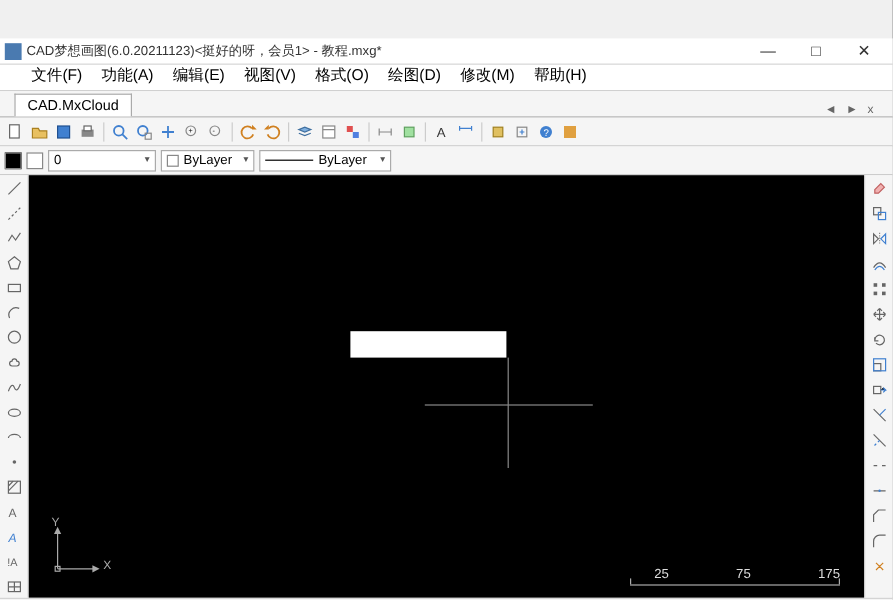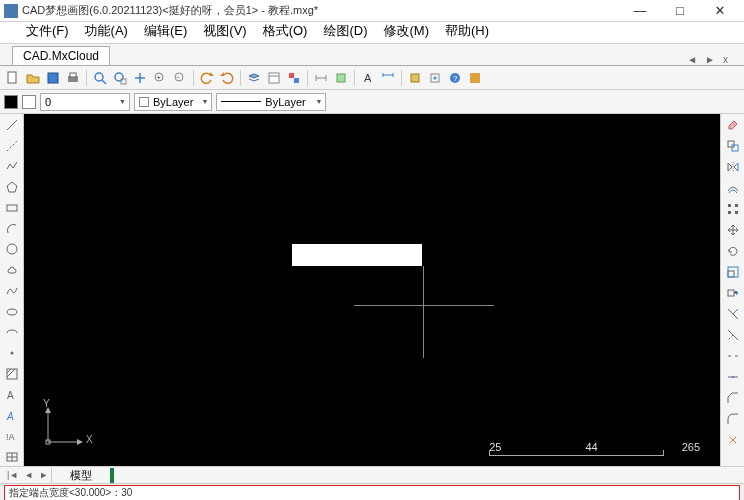--- a/index.html
+++ b/index.html
@@ -1,17 +1,17 @@
 <!DOCTYPE html>
 <html><head>
 <meta charset="utf-8">
 <style>
 * { margin: 0; padding: 0; box-sizing: border-box; font-family: "Microsoft YaHei", Arial, sans-serif; }
 body { width: 744px; height: 500px; background: #f0f0f0; overflow: hidden; font-size: 11px; }
-.titlebar { height: 22px; background: #fff; display: flex; align-items: center; padding: 0 4px; border-bottom: 1px solid #d0d0d0; }
+.titlebar { height: 22px; background: #fff; display: flex; align-items: center; padding: 0 4px; border-bottom: 1px solid #d0d0d0; margin-top: 32px; }
 .titlebar .icon { width: 14px; height: 14px; background: #4a7ab0; margin-right: 4px; }
 .titlebar .title { flex: 1; font-size: 11px; color: #333; }
 .titlebar .winbtn { width: 40px; height: 22px; display: flex; align-items: center; justify-content: center; font-size: 13px; color: #333; }
 .menubar { height: 22px; background: #fff; display: flex; padding: 0 18px; border-bottom: 1px solid #d0d0d0; }
 .menubar .menuitem { padding: 0 8px; font-size: 13px; color: #000; }
 .tabbar { height: 22px; background: #f5f5f5; display: flex; align-items: flex-end; padding: 0 12px; border-bottom: 1px solid #aaa; justify-content: flex-end; }
 .tabbar .tab { padding: 2px 10px; font-size: 12px; border: 1px solid #aaa; border-bottom: none; background: #fff; margin-right: -1px; }
 .tabbar .tab.active { font-weight: bold; background: #fff; }
 .tabbar .spacer { flex: 1; }
 .tabbar .tabctl { font-size: 10px; padding: 0 4px; color: #666; }
@@ -28,21 +28,21 @@
 .main { display: flex; height: 352px; }
 .lefttools { width: 24px; background: #f5f5f5; border-right: 1px solid #ccc; display: flex; flex-direction: column; align-items: center; padding-top: 2px; gap: 3px; }
 .lefttools .tbtn { width: 18px; height: 18px; }
 .canvas { flex: 1; background: #000; position: relative; }
 .whiterect { position: absolute; left: 268px; top: 130px; width: 130px; height: 22px; background: #fff; }
 .crosshair-h { position: absolute; left: 330px; top: 191px; width: 140px; height: 1px; background: #888; }
 .crosshair-v { position: absolute; left: 399px; top: 152px; width: 1px; height: 92px; background: #888; }
 .ucs { position: absolute; left: 14px; bottom: 14px; color: #aaa; font-size: 10px; }
 .ucs svg { display: block; }
 .scale { position: absolute; right: 20px; bottom: 10px; color: #ddd; font-size: 11px; }
-.scale .ticks { display: flex; gap: 84px; justify-content: flex-end; }
+.scale .ticks { display: flex; gap: 56px; justify-content: flex-end; }
 .scale .bar { width: 175px; height: 1px; background: #aaa; position: relative; margin-top: 2px; }
 .scale .bar::before, .scale .bar::after { content: ""; position: absolute; width: 1px; height: 5px; background: #aaa; top: -5px; }
 .scale .bar::before { left: 0; }
 .scale .bar::after { right: 0; }
 .righttools { width: 24px; background: #f5f5f5; border-left: 1px solid #ccc; display: flex; flex-direction: column; align-items: center; padding-top: 2px; gap: 3px; }
 .bottomtabs { height: 18px; background: #f5f5f5; display: flex; align-items: center; border-top: 1px solid #ccc; border-bottom: 1px solid #ccc; padding: 0 4px; font-size: 11px; }
 .bottomtabs .arrow { padding: 0 3px; color: #666; font-size: 9px; }
 .bottomtabs .btab { padding: 0 18px; border-left: 1px solid #ccc; border-right: 4px solid #15803d; }
 .cmdarea { height: 28px; background: #fff; border: 1.5px solid #d22; margin: 1px 4px; padding: 1px 4px; font-size: 10px; line-height: 12px; color: #333; }
 </style>
@@ -331,22 +331,22 @@
         <line x1="10" y1="40" x2="42" y2="40" stroke="#aaa"></line>
         <path d="M45 40l-6-3v6z" fill="#aaa"></path>
         <rect x="8" y="38" width="4" height="4" fill="none" stroke="#aaa"></rect>
       </svg>
       <div style="position:absolute;left:5px;top:-4px">Y</div>
       <div style="position:absolute;left:48px;top:32px">X</div>
     </div>
     <div class="scale">
       <div class="ticks">
         <span>25</span>
-        <span>44</span>
-        <span>265</span>
+        <span>75</span>
+        <span>175</span>
       </div>
       <div class="bar"></div>
     </div>
   </div>
 
   <div class="righttools">
     <div class="tbtn">
         <svg viewBox="0 0 14 14">
           <path d="M3 8l5-5 3 3-5 5H3z" fill="#f0b0b0" stroke="#c06060"></path>
         </svg>

